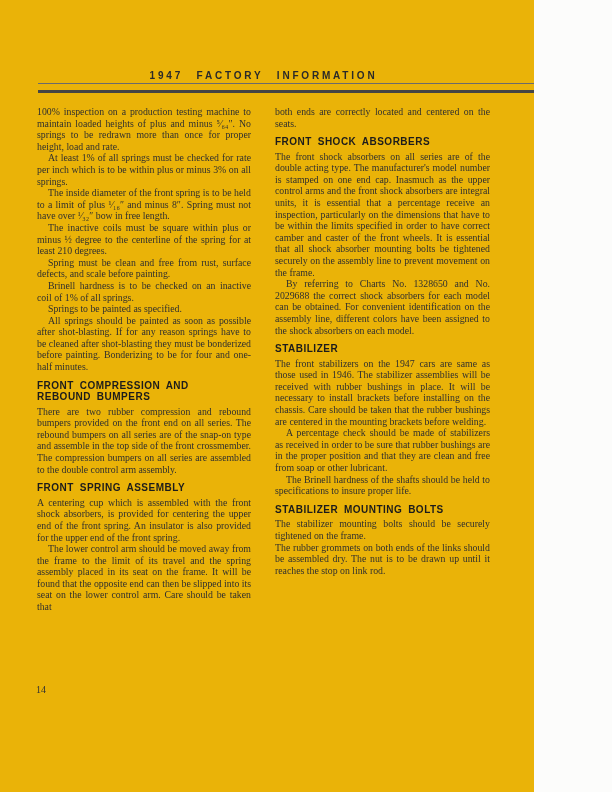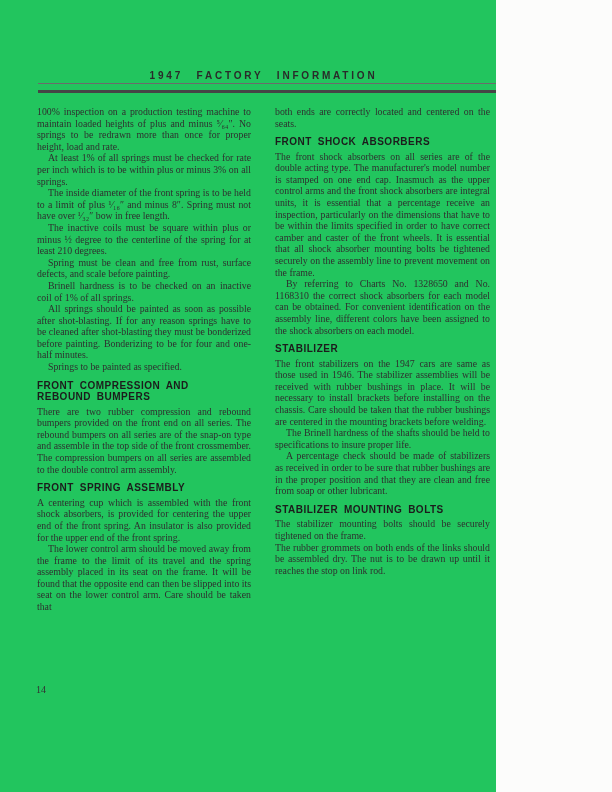--- a/index.html
+++ b/index.html
@@ -2,22 +2,22 @@
 <html lang="en"><head>
 <meta charset="utf-8">
 <style>
   html,body { margin:0; padding:0; }
   body {
     width:612px; height:792px;
     background:#fcfcfb;
     font-family:"Liberation Serif","DejaVu Serif",serif;
   }
   .page {
-    position:relative; width:496px; height:792px;
-    background:#22c55e; overflow:hidden;
+    position:relative; width:534px; height:792px;
+    background:#eab308; overflow:hidden;
   }
   .header-title {
     position:absolute; top:70px; left:37px; width:453px;
     text-align:center;
     font-family:"Liberation Sans","DejaVu Sans",sans-serif;
     font-weight:bold; font-size:10px; line-height:11px;
     letter-spacing:2.8px; word-spacing:8px;
     color:#2a2a2a;
   }
   .header-rule {
@@ -61,39 +61,39 @@
 
   <div class="columns">
 
     <div class="col left">
       <p class="para">100% inspection on a production testing machine to maintain loaded heights of plus and minus ⁵⁄₆₄″. No springs to be redrawn more than once for proper height, load and rate.</p>
       <p class="para indent">At least 1% of all springs must be checked for rate per inch which is to be within plus or minus 3% on all springs.</p>
       <p class="para indent">The inside diameter of the front spring is to be held to a limit of plus ¹⁄₁₆″ and minus 8″. Spring must not have over ¹⁄₃₂″ bow in free length.</p>
       <p class="para indent">The inactive coils must be square within plus or minus ½ degree to the centerline of the spring for at least 210 degrees.</p>
       <p class="para indent">Spring must be clean and free from rust, surface defects, and scale before painting.</p>
       <p class="para indent">Brinell hardness is to be checked on an inactive coil of 1% of all springs.</p>
+      <p class="para indent">Springs to be painted as specified.</p>
       <p class="para indent">All springs should be painted as soon as possible after shot-blasting. If for any reason springs have to be cleaned after shot-blasting they must be bonderized before painting. Bonderizing to be for four and one-half minutes.</p>
-      <p class="para indent">Springs to be painted as specified.</p>
       <h2 class="section-heading">FRONT COMPRESSION AND
 REBOUND BUMPERS</h2>
       <p class="para">There are two rubber compression and rebound bumpers provided on the front end on all series. The rebound bumpers on all series are of the snap-on type and assemble in the top side of the front crossmember. The compression bumpers on all series are assembled to the double control arm assembly.</p>
       <h2 class="section-heading">FRONT SPRING ASSEMBLY</h2>
       <p class="para">A centering cup which is assembled with the front shock absorbers, is provided for centering the upper end of the front spring. An insulator is also provided for the upper end of the front spring.</p>
       <p class="para indent">The lower control arm should be moved away from the frame to the limit of its travel and the spring assembly placed in its seat on the frame. It will be found that the opposite end can then be slipped into its seat on the lower control arm. Care should be taken that</p>
     </div>
 
     <div class="col right">
       <p class="para">both ends are correctly located and centered on the seats.</p>
       <h2 class="section-heading">FRONT SHOCK ABSORBERS</h2>
       <p class="para">The front shock absorbers on all series are of the double acting type. The manufacturer's model number is stamped on one end cap. Inasmuch as the upper control arms and the front shock absorbers are integral units, it is essential that a percentage receive an inspection, particularly on the dimensions that have to be within the limits specified in order to have correct camber and caster of the front wheels. It is essential that all shock absorber mounting bolts be tightened securely on the assembly line to prevent movement on the frame.</p>
-      <p class="para indent">By referring to Charts No. 1328650 and No. 1168310 the correct shock absorbers for each model can be obtained. For convenient identification on the assembly line, different colors have been assigned to the shock absorbers on each model.</p>
+      <p class="para indent">By referring to Charts No. 1328650 and No. 2029688 the correct shock absorbers for each model can be obtained. For convenient identification on the assembly line, different colors have been assigned to the shock absorbers on each model.</p>
       <h2 class="section-heading">STABILIZER</h2>
       <p class="para">The front stabilizers on the 1947 cars are same as those used in 1946. The stabilizer assemblies will be received with rubber bushings in place. It will be necessary to install brackets before installing on the chassis. Care should be taken that the rubber bushings are centered in the mounting brackets before welding.</p>
+      <p class="para indent">A percentage check should be made of stabilizers as received in order to be sure that rubber bushings are in the proper position and that they are clean and free from soap or other lubricant.</p>
       <p class="para indent">The Brinell hardness of the shafts should be held to specifications to insure proper life.</p>
-      <p class="para indent">A percentage check should be made of stabilizers as received in order to be sure that rubber bushings are in the proper position and that they are clean and free from soap or other lubricant.</p>
       <h2 class="section-heading">STABILIZER MOUNTING BOLTS</h2>
       <p class="para">The stabilizer mounting bolts should be securely tightened on the frame.</p>
       <p class="para">The rubber grommets on both ends of the links should be assembled dry. The nut is to be drawn up until it reaches the stop on link rod.</p>
     </div>
 
   </div>
 
   <div class="page-number">14</div>
 
 </div>

